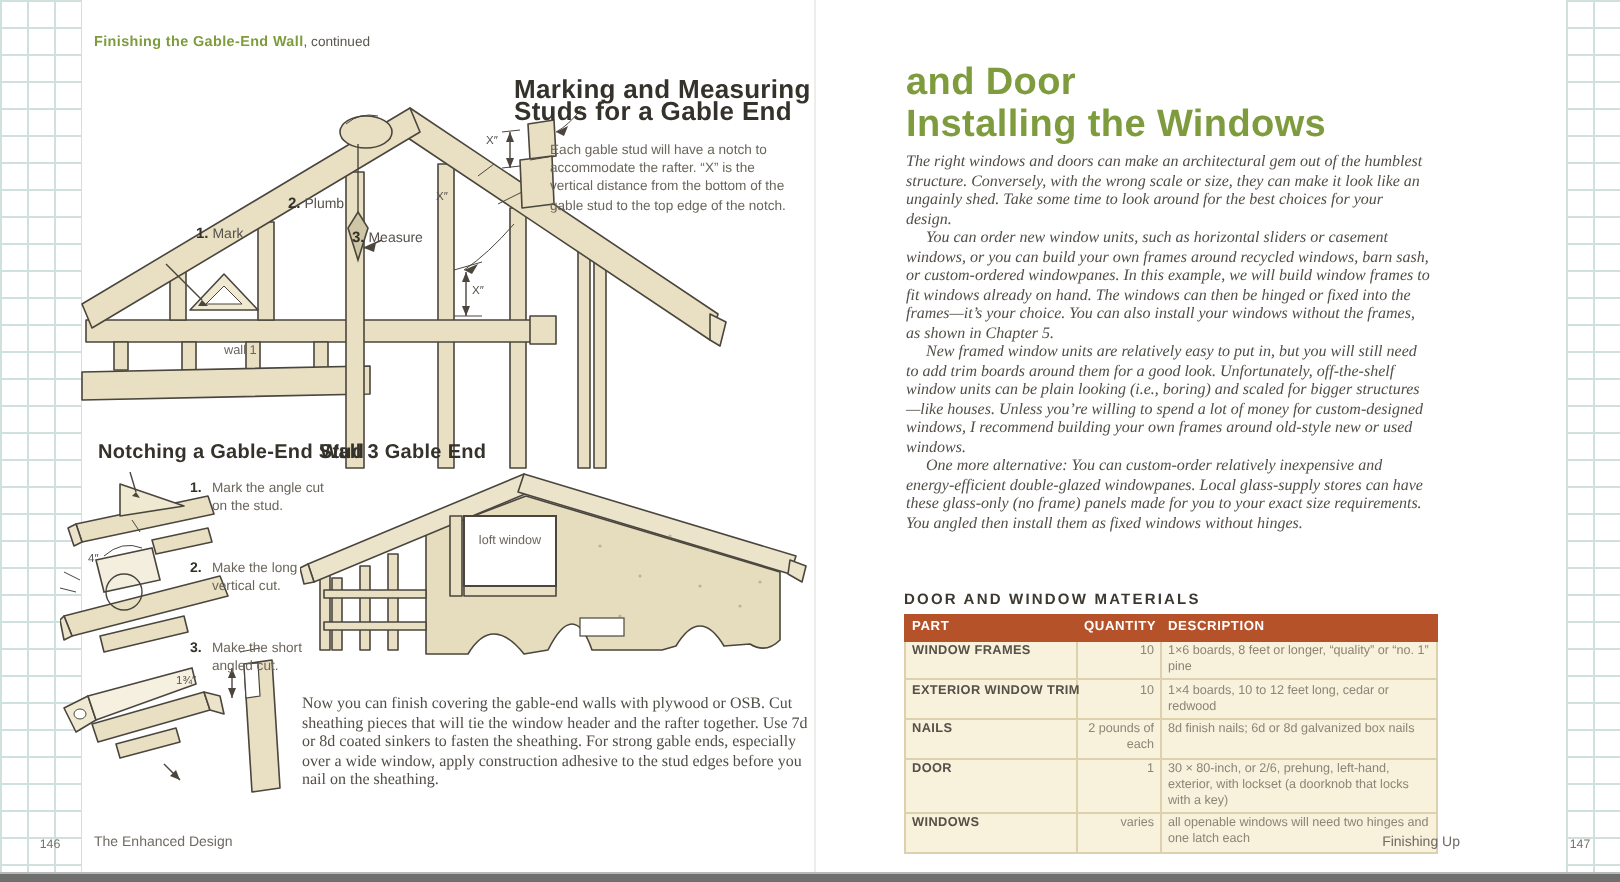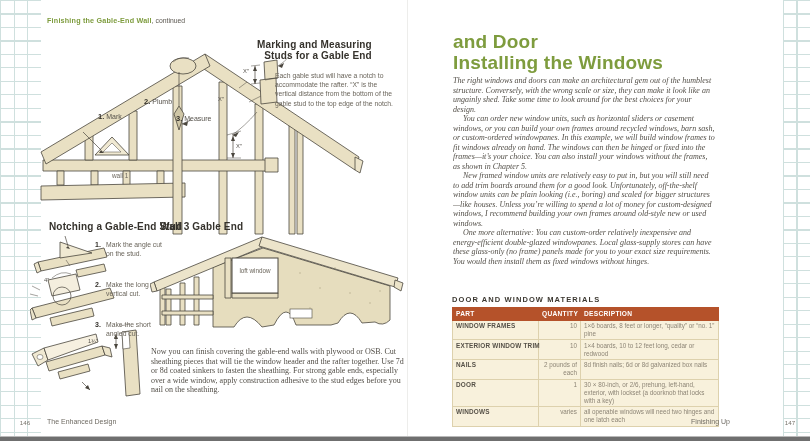--- a/index.html
+++ b/index.html
@@ -11,21 +11,21 @@
       repeating-linear-gradient(to right,#cfe0de 0 1px,transparent 1px 13.5px),
       repeating-linear-gradient(to bottom,#cfe0de 0 1px,transparent 1px 13.5px);}
   .grid-left{left:0;width:41px;}
   .grid-right{left:783px;width:27px;}
   .gutter{position:absolute;left:407px;top:0;bottom:5px;width:1px;background:#ededeb;}
   .bottom-edge{position:absolute;left:0;right:0;bottom:0;height:4px;background:#6f6f6f;border-top:1px solid #b9b9b9;}
   .abs{position:absolute;}
   
   .lp-header{font-size:7.2px;font-weight:bold;color:#7e9c3e;letter-spacing:.2px;}
   .lp-header .suffix{font-weight:normal;color:#5a564f;font-size:6.8px;letter-spacing:0;}
-  .diag-title{font-size:10px;font-weight:bold;color:#35322c;line-height:10.5px;letter-spacing:.15px;text-align:right;}
+  .diag-title{font-size:13px;font-weight:bold;color:#35322c;line-height:10.5px;letter-spacing:.15px;}
   .diag-caption{font-size:6.8px;line-height:9.2px;color:#6b665c;width:124px;}
   .fig-label{font-size:7px;color:#55514a;white-space:nowrap;}
   .fig-label b{font-size:7.5px;color:#33302a;}
   .tiny-label{font-size:5.8px;color:#55524c;white-space:nowrap;}
   .wall-label{font-size:6.4px;color:#6b665c;}
   .sub-head{font-size:10px;font-weight:bold;color:#35322c;letter-spacing:.15px;white-space:nowrap;}
   .step-item{display:flex;width:68px;font-size:6.8px;line-height:8.8px;color:#6b665c;}
   .step-item .snum{font-weight:bold;color:#33302a;width:11px;flex:none;font-size:7px;}
   .loft-label{font-size:6.3px;line-height:7.6px;color:#6b665c;text-align:center;}
   .lp-body,.rp-body p{font-family:"Liberation Serif",serif;font-size:8px;line-height:9.5px;color:#524e47;margin:0;}
@@ -242,21 +242,21 @@
 
   <div class="abs rp-title" style="left:453px;top:32px;">
     <div>and Door</div>
     <div>Installing the Windows</div>
   </div>
 
   <div class="abs rp-body" style="left:453px;top:76px;font-style:italic;">
     <p>The right windows and doors can make an architectural gem out of the humblest structure. Conversely, with the wrong scale or size, they can make it look like an ungainly shed. Take some time to look around for the best choices for your design.</p>
     <p class="ind">You can order new window units, such as horizontal sliders or casement windows, or you can build your own frames around recycled windows, barn sash, or custom-ordered windowpanes. In this example, we will build window frames to fit windows already on hand. The windows can then be hinged or fixed into the frames—it’s your choice. You can also install your windows without the frames, as shown in Chapter 5.</p>
     <p class="ind">New framed window units are relatively easy to put in, but you will still need to add trim boards around them for a good look. Unfortunately, off-the-shelf window units can be plain looking (i.e., boring) and scaled for bigger structures—like houses. Unless you’re willing to spend a lot of money for custom-designed windows, I recommend building your own frames around old-style new or used windows.</p>
-    <p class="ind">One more alternative: You can custom-order relatively inexpensive and energy-efficient double-glazed windowpanes. Local glass-supply stores can have these glass-only (no frame) panels made for you to your exact size requirements. You would then install them as fixed windows without hinges.</p>
+    <p class="ind">One more alternative: You can custom-order relatively inexpensive and energy-efficient double-glazed windowpanes. Local glass-supply stores can have these glass-only (no frame) panels made for you to your exact size requirements. You angled then install them as fixed windows without hinges.</p>
   </div>
 
   <div class="abs table-title" style="left:452px;top:295px;text-align:center;">DOOR AND WINDOW MATERIALS</div>
 
   <table class="materials abs" style="left:452px;top:307px;">
     <colgroup>
         <col style="width:86px">
         <col style="width:42px">
         <col style="width:138px">
       </colgroup>

